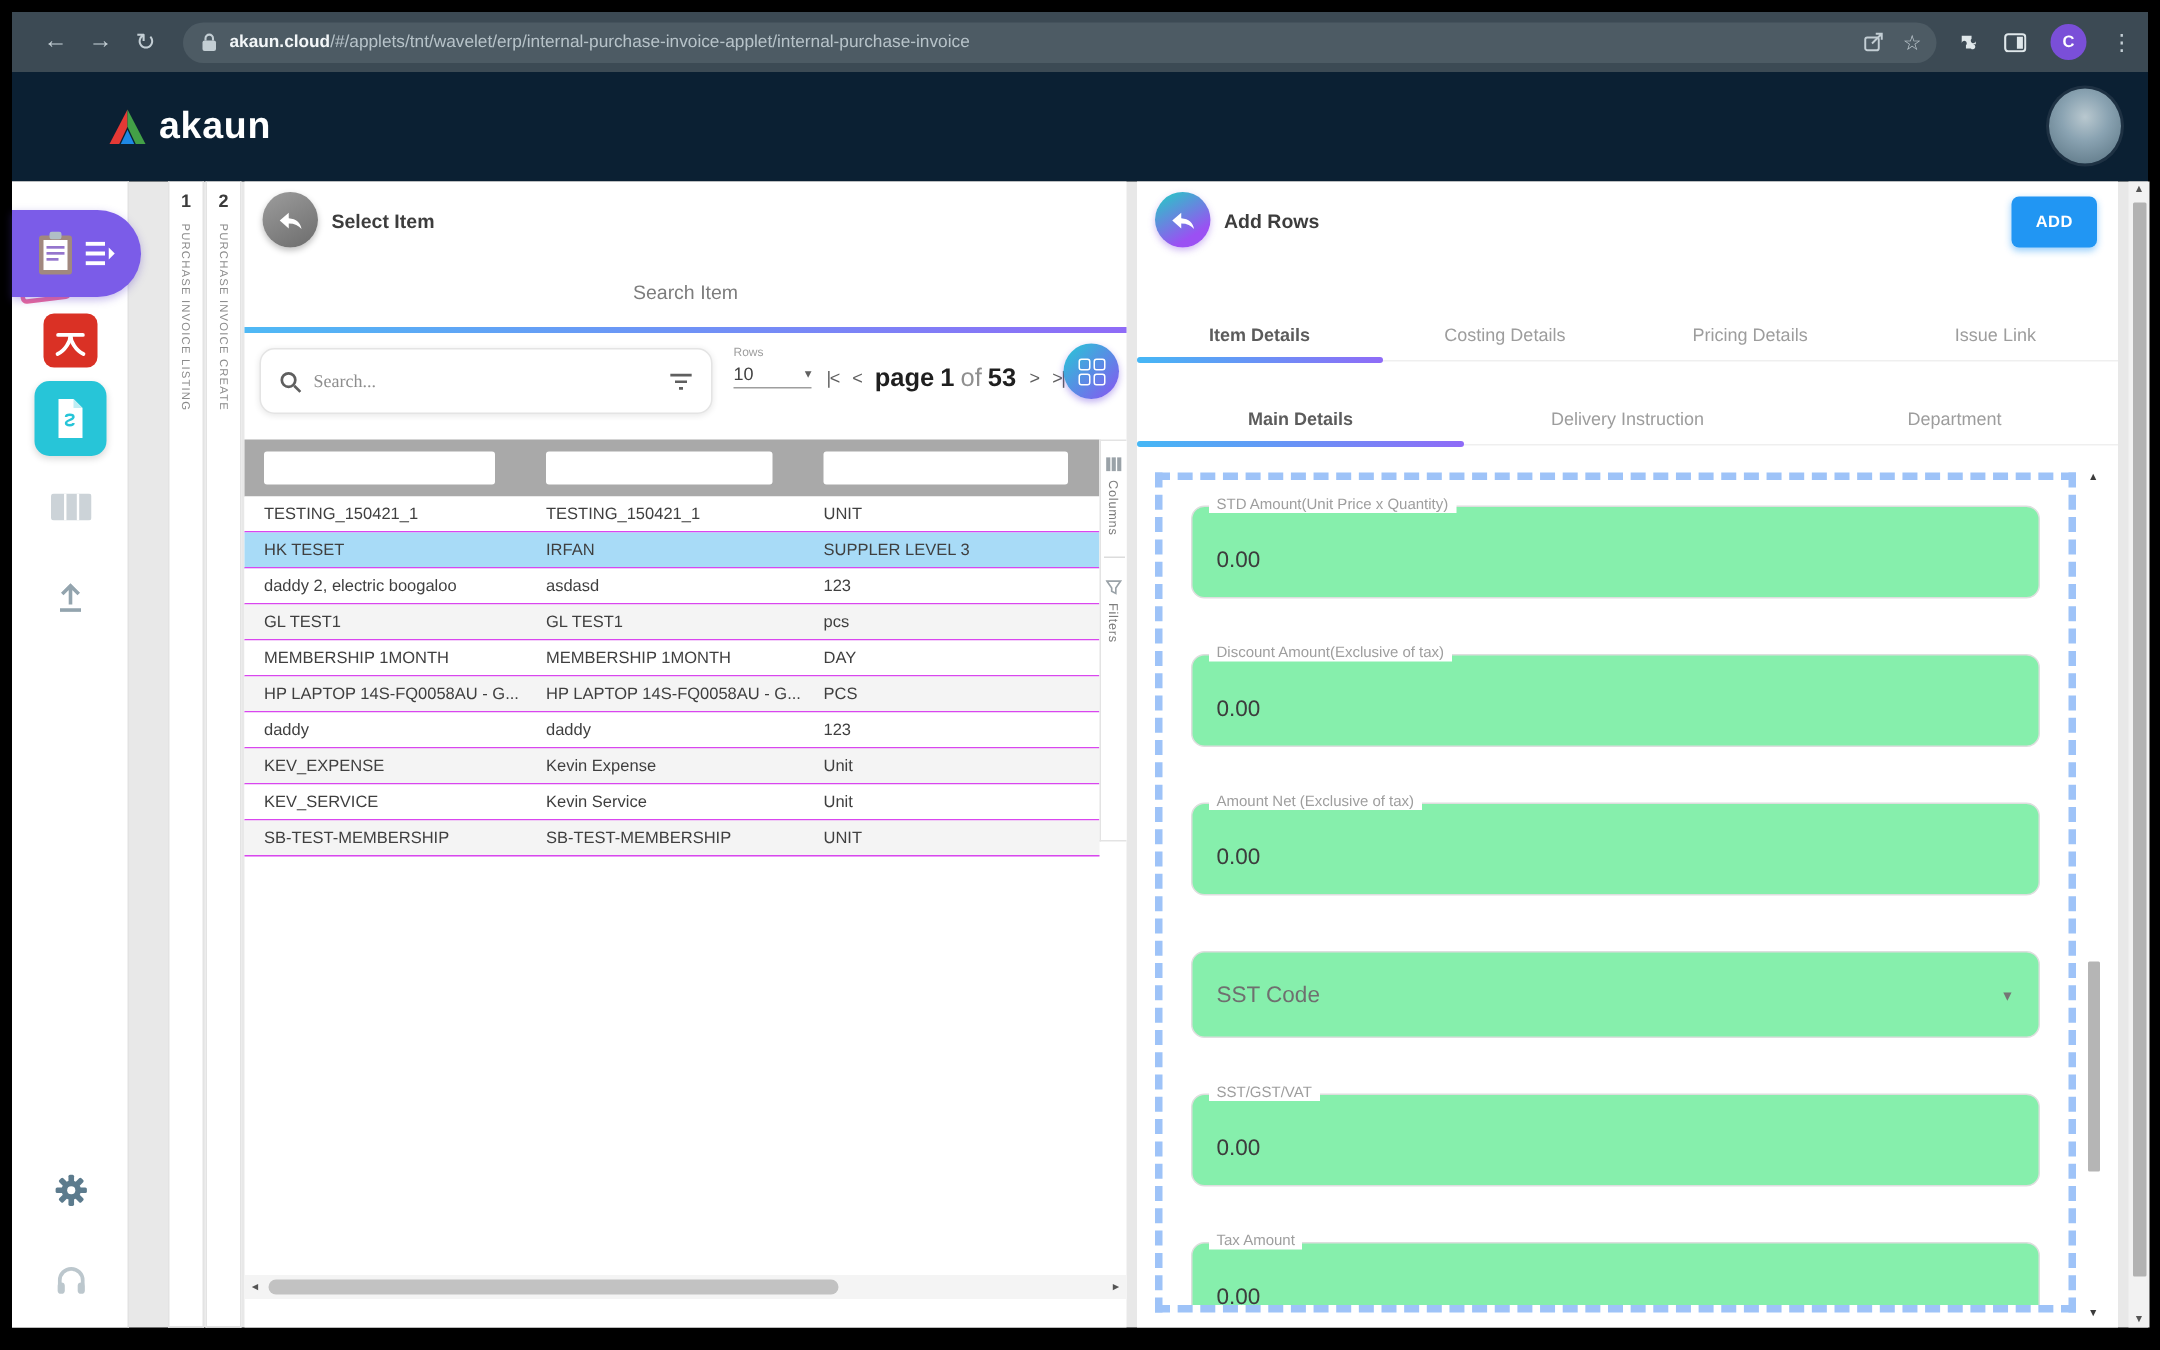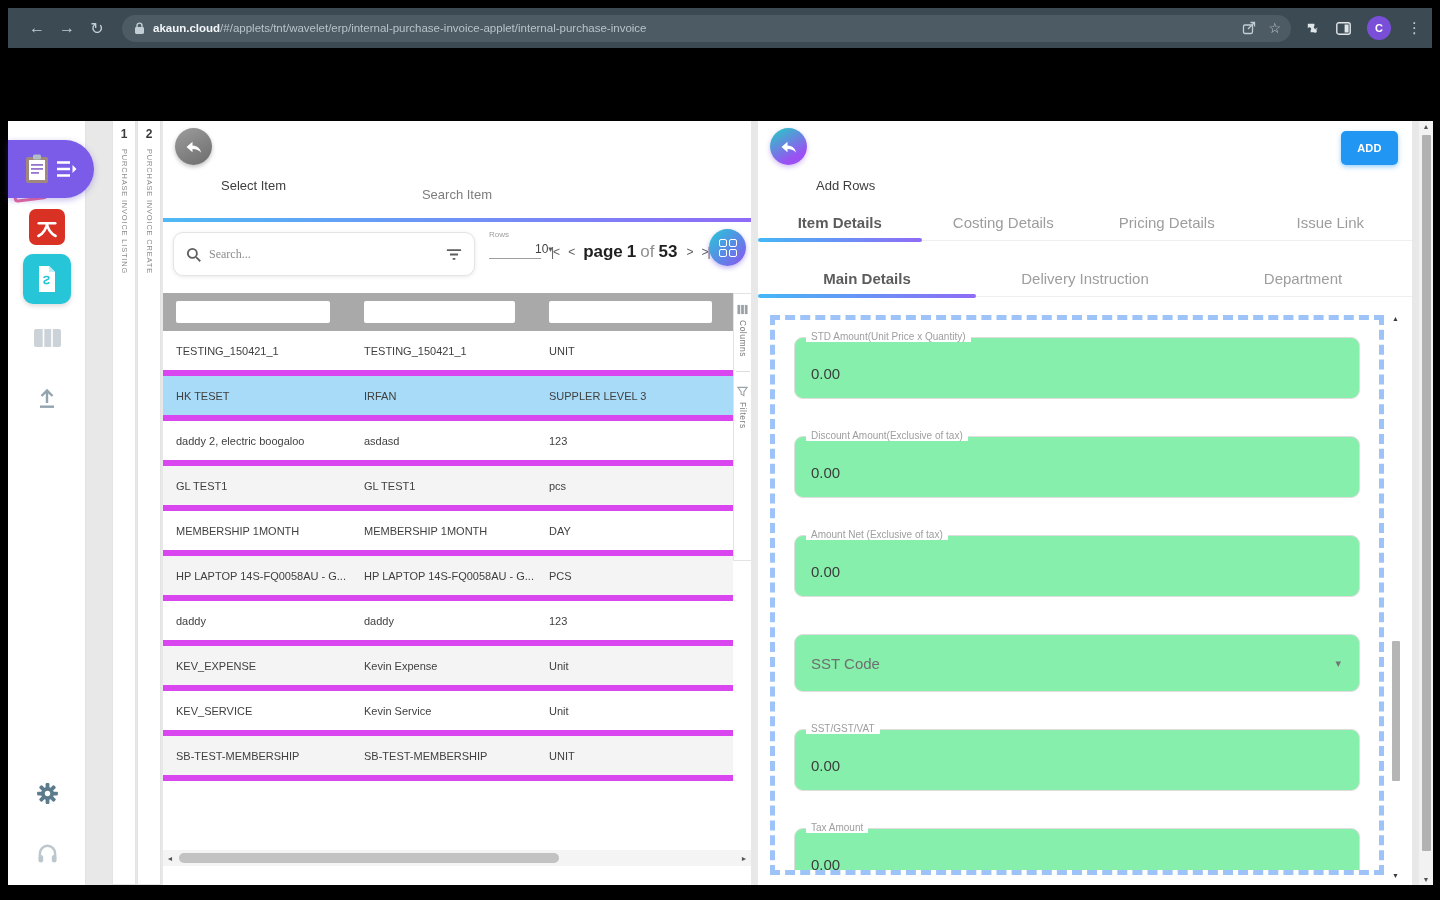--- a/index.html
+++ b/index.html
@@ -44,68 +44,68 @@
   .vtab.one { left:104px; } .vtab.two { left:129px; }
   .vtab-num { display:block; text-align:center; margin-top:6px; font-size:12px; font-weight:bold; color:#3c3c3c; }
   .vtab-label { display:block; margin:8px auto 0; writing-mode:vertical-rl; font-size:7.5px; letter-spacing:.8px; color:#8b8b8b; height:250px; }
 
   
   .left-panel { position:absolute; left:155px; top:0; width:588px; height:764px; background:#fff; }
   .panel-head { position:relative; height:56px; }
   .back-btn { position:absolute; left:12px; top:7px; width:37px; height:37px; border-radius:50%; display:flex; align-items:center; justify-content:center; cursor:pointer; }
   .back-gray { background:linear-gradient(150deg,#9d9d9d,#6c6c6c); box-shadow:0 2px 4px rgba(0,0,0,.25); }
   .back-grad { background:linear-gradient(150deg,#1fd0c3 0%,#9b50f3 75%); box-shadow:0 2px 5px rgba(120,60,220,.35); }
-  .panel-title { position:absolute; left:58px; top:19px; font-size:13px; font-weight:normal; color:#3d3d3d;margin-top:38px; }
+  .panel-title { position:absolute; left:58px; top:19px; font-size:13px; font-weight:bold; color:#3d3d3d; }
   .search-title { text-align:center; font-size:13px; color:#7d7d7d; margin-top:10px; }
   .grad-rule { height:4px; width:100%; margin-top:16px; background:linear-gradient(90deg,#4fb9f5,#8f6bf7); }
 
   .toolbar { position:relative; height:58px; margin-top:6px; }
   .search-box { position:absolute; left:10px; top:4px; width:302px; height:44px; background:#fff; border:1px solid #e4e4e4; border-radius:10px; box-shadow:0 1px 4px rgba(0,0,0,.09); display:flex; align-items:center; padding:0 12px; }
   .search-box input { border:none; outline:none; flex:1; font-size:12px; color:#444; margin-left:8px; font-family:Liberation Serif, serif; background:transparent; }
   .search-box input::placeholder { color:#8d8d8d; }
   .rows-block { position:absolute; left:326px; top:2px; width:52px; }
   .rows-cap { font-size:8px; color:#9e9e9e; }
   .rows-select { display:flex; align-items:center; justify-content:space-between; border-bottom:1px solid #9e9e9e; padding:3px 0 2px; cursor:pointer; }
-  .rows-val { font-size:12px; color:#424242;margin-left:46px; }
+  .rows-val { font-size:12px; color:#424242; }
   .rows-caret { font-size:9px; color:#616161; }
   .pagination { position:absolute; left:388px; top:14px; display:flex; align-items:center; gap:9px; font-size:12px; color:#5e5e5e; }
   .pg-ico { cursor:pointer; color:#5e5e5e; font-size:12px; letter-spacing:-1px; }
   .pg-text { font-size:17px; color:#8f8f8f; display:flex; gap:4px; align-items:baseline; }
   .pg-strong { color:#1f1f1f; font-weight:bold; }
   .grid-btn { position:absolute; left:546px; top:1px; width:37px; height:37px; border-radius:50%; background:linear-gradient(135deg,#25c9d6 0%,#8a53f2 100%); display:flex; align-items:center; justify-content:center; cursor:pointer; box-shadow:0 2px 5px rgba(100,60,220,.4); }
   .grid-glyph { display:grid; grid-template-columns:8px 8px; grid-template-rows:8px 8px; gap:2px; }
   .grid-glyph span { border:1.6px solid #fff; border-radius:2px; }
 
   .table-wrap { position:absolute; left:0; top:172px; width:570px; }
   .thead, .tfilter { display:grid; grid-template-columns:188px 185px 197px; background:#a9a9a9; }
   .thead { height:29px; align-items:center; }
   .thead .hcell { font-size:11px; color:#555; padding-left:13px; }
   .tfilter { height:38px; align-items:center; }
   .tfilter input { height:22px; margin-left:13px; width:calc(100% - 34px); border:none; border-radius:2px; background:#fff; outline:none; padding:0 6px; font-size:11px; font-family:inherit; }
-  .trow { display:grid; grid-template-columns:188px 185px 197px; height:45px; align-items:center; background:#fff; border-bottom:6px solid #d946ef; cursor:pointer; }
+  .trow { display:grid; grid-template-columns:188px 185px 197px; height:24px; align-items:center; background:#fff; border-bottom:1px solid #d946ef; cursor:pointer; }
   .trow.alt { background:#f4f4f4; }
   .trow.selected { background:#a8dbf7; }
   .tcell { font-size:11px; color:#3f3f3f; padding-left:13px; white-space:nowrap; overflow:hidden; }
 
   .side-strip { position:absolute; left:570px; top:172px; width:18px; height:268px; background:#fff; border:1px solid #e3e3e3; border-right:none; display:flex; flex-direction:column; align-items:center; }
   .strip-group { display:flex; flex-direction:column; align-items:center; padding:10px 0; cursor:pointer; }
   .strip-label { writing-mode:vertical-rl; font-size:8.5px; color:#7d7d7d; margin-top:5px; letter-spacing:.5px; }
   .strip-div { width:14px; height:1px; background:#dcdcdc; margin:4px 0; }
 
   .h-scrollbar { position:absolute; left:0; top:729px; width:588px; height:16px; background:#f4f4f4; display:flex; align-items:center; }
   .h-arrow { width:14px; text-align:center; font-size:7px; color:#555; }
   .h-track { position:relative; flex:1; height:10px; }
   .h-thumb { position:absolute; left:2px; top:0; width:380px; height:10px; background:#c2c2c2; border-radius:5px; }
 
   
   .right-panel { position:absolute; left:750px; top:0; width:654px; height:764px; background:#fff; }
   .add-btn { position:absolute; right:14px; top:10px; width:57px; height:34px; background:#2196f3; color:#fff; font-size:11px; font-weight:bold; border:none; border-radius:5px; cursor:pointer; box-shadow:0 2px 5px rgba(33,150,243,.45); letter-spacing:.3px; }
   .tabs { position:relative; display:grid; grid-template-columns:repeat(4,1fr); height:36px; margin-top:28px; border-bottom:1px solid #efefef; }
   .tabs.sub { grid-template-columns:repeat(3,1fr); margin-top:20px; }
-  .tab { display:flex; align-items:center; justify-content:center; font-size:15px; color:#9d9d9d; cursor:pointer; }
+  .tab { display:flex; align-items:center; justify-content:center; font-size:12px; color:#9d9d9d; cursor:pointer; }
   .tab.active { color:#5c5c5c; font-weight:bold; }
   .tab-underline { position:absolute; bottom:-2px; left:0; height:4px; background:linear-gradient(90deg,#45b7f5,#8f6bf7); border-radius:2px; }
   .tabs.main .tab-underline { width:25%; }
   .tabs.sub .tab-underline { width:33.33%; }
 
   .form-area { position:absolute; left:12px; top:194px; width:614px; height:560px; border:5px dashed #9ec3f8; padding:17px 19px; overflow:hidden; background:#fff; }
   .field { position:relative; height:62px; border:1px solid #dedede; border-radius:9px; margin-bottom:37px; background:#86efac; }
   .field .notch { position:absolute; top:-7px; left:11px; background:#fff; padding:0 5px; font-size:10px; color:#9e9e9e; white-space:nowrap; }
   .field .fval { padding:27px 0 0 16px; font-size:15px; color:#3c3c3c; }
   .field.select { display:flex; align-items:center; justify-content:space-between; padding:0 18px 0 16px; height:58px; cursor:pointer; }
@@ -160,20 +160,31 @@
         <svg width="15" height="13" viewBox="0 0 15 13">
             <rect x="0.8" y="0.8" width="13.4" height="11.4" rx="2" stroke="#dfe7ea" stroke-width="1.4" fill="none"></rect>
             <rect x="8.6" y="2.5" width="4" height="8" fill="#dfe7ea"></rect>
           </svg>
       </span>
       <span class="avatar-chip">C</span>
       <span class="dots">⋮</span>
     </div>
   </div>
 
+  <div class="app-header">
+    <div class="brand-wrap">
+      <svg width="30" height="27" viewBox="0 0 30 27">
+        <path d="M15 2 L3 25 L9.5 25 L15 13.5 Z" fill="#e53935"></path>
+        <path d="M15 2 L27 25 L20.5 25 L15 13.5 Z" fill="#43a047"></path>
+        <path d="M10.5 25 L15 15.5 L19.5 25 Z" fill="#1e88e5"></path>
+      </svg>
+      <span class="brand-text">akaun</span>
+    </div>
+    <div class="user-avatar"></div>
+  </div>
 
   <div class="content">
 
     <div class="icon-rail">
       <div class="pink-box"></div>
       <div class="applet-pill">
         <svg width="24" height="30" viewBox="0 0 24 30">
           <rect x="1" y="3" width="22" height="26" rx="2" fill="#a1887f"></rect>
           <rect x="4" y="6" width="16" height="20" fill="#fff"></rect>
           <rect x="8" y="0.5" width="8" height="5" rx="1.5" fill="#b0bec5"></rect>

